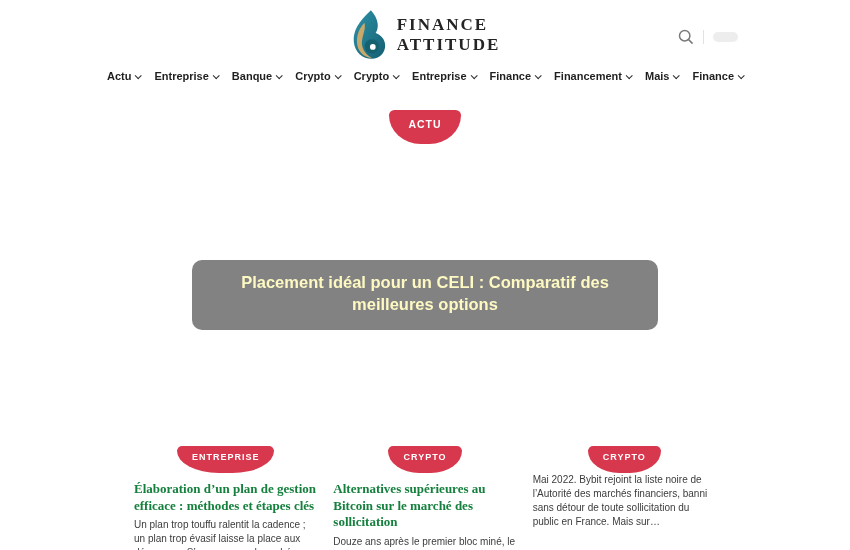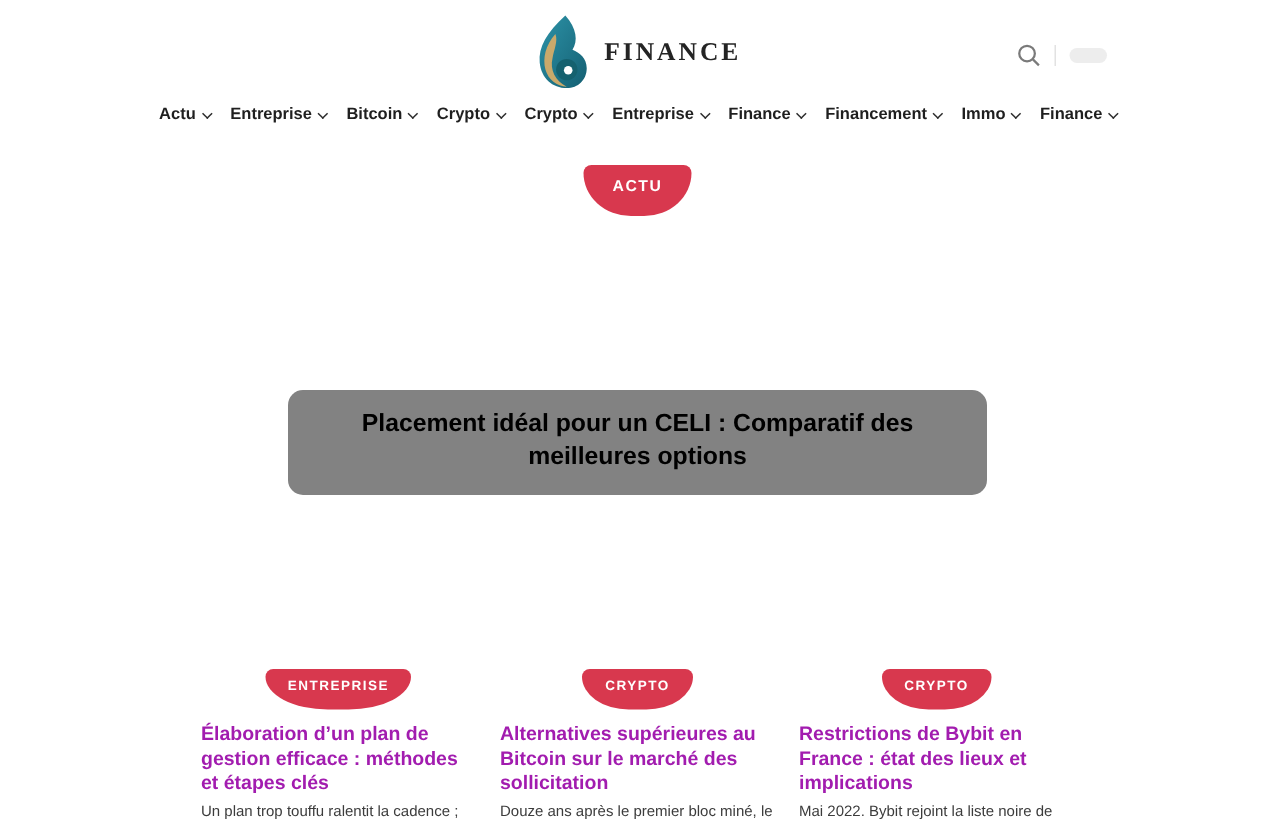--- a/index.html
+++ b/index.html
@@ -28,27 +28,27 @@
   .arch { background:#d8384e; color:#ffffff; font-weight:700; letter-spacing:1px;
     width:fit-content; text-align:center; cursor:pointer;
     border-radius:6px 6px 50% 50% / 6px 6px 95% 95%; }
   .arch.main { margin:14px auto 0; font-size:10.5px; padding:8px 19px 14px; }
   .arch.card { margin:0 auto; font-size:9px; padding:6px 15px 11px; }
 
   
   .hero { height:302px; display:flex; align-items:center; justify-content:center; }
   .hero-box { max-width:466px; background:#828282; border-radius:10px; padding:12px 26px 14px;
     cursor:pointer; }
-  .hero-box h1 { color:#000000; font-size:16.5px; font-weight:700; text-align:center; line-height:1.33; }
+  .hero-box h1 { color:#fef9c3; font-size:16.5px; font-weight:700; text-align:center; line-height:1.33; }
 
   
   .cards { width:582px; margin:0 auto; display:grid; grid-template-columns:repeat(3,1fr); gap:16px; }
   .card { text-align:left; }
-  .card-title { display:block; color:#a21caf; font-size:13px; font-weight:700; line-height:1.28;
-    margin:8px 0 4px; text-decoration:none; cursor:pointer; }
+  .card-title { display:block; color:#15803d; font-size:13px; font-weight:700; line-height:1.28;
+    margin:8px 0 4px; text-decoration:none; cursor:pointer;font-family:Liberation Serif, serif; }
   .card-excerpt { color:#3c3c3c; font-size:10px; line-height:1.4; }
 </style>
 </head>
 <body>
 
 <div class="header">
   <div class="logo">
     <span>
       <svg width="38" height="50" viewBox="0 0 40 52">
         <defs>
@@ -58,20 +58,21 @@
           </linearGradient>
         </defs>
         <path d="M22 0 C9 12 3 22 4 33 C5 44 13 51 23 51 C31 51 37 45 37 37 C37 30 32 26 27 24 C31 18 30 9 22 0 Z" fill="url(#tg)"></path>
         <path d="M15 13 C8 21 6 30 8 38 C10 45 16 50 23 50 C15 46 11 38 13 30 C14 24 17 18 15 13 Z" fill="#c9a96b"></path>
         <circle cx="23" cy="38" r="7.5" fill="#15616f"></circle>
         <circle cx="24" cy="38.5" r="3" fill="#ffffff"></circle>
       </svg>
     </span>
     <div class="logo-text">
       <div>FINANCE</div>
+      <div>ATTITUDE</div>
     </div>
   </div>
 
   <div class="header-right">
     <span class="search-btn">
       <svg width="16" height="16" viewBox="0 0 16 16">
         <circle cx="6.7" cy="6.7" r="5.2" fill="none" stroke="#7a7a7a" stroke-width="1.5"></circle>
         <line x1="10.6" y1="10.6" x2="14.6" y2="14.6" stroke="#7a7a7a" stroke-width="1.5"></line>
       </svg>
     </span>
@@ -83,21 +84,21 @@
 <div class="nav">
   <a>
       <span>Actu</span>
       <i class="chev"></i>
     </a>
   <a>
       <span>Entreprise</span>
       <i class="chev"></i>
     </a>
   <a>
-      <span>Bitcoin</span>
+      <span>Banque</span>
       <i class="chev"></i>
     </a>
   <a>
       <span>Crypto</span>
       <i class="chev"></i>
     </a>
   <a>
       <span>Crypto</span>
       <i class="chev"></i>
     </a>
@@ -107,21 +108,21 @@
     </a>
   <a>
       <span>Finance</span>
       <i class="chev"></i>
     </a>
   <a>
       <span>Financement</span>
       <i class="chev"></i>
     </a>
   <a>
-      <span>Immo</span>
+      <span>Mais</span>
       <i class="chev"></i>
     </a>
   <a>
       <span>Finance</span>
       <i class="chev"></i>
     </a>
 </div>
 
 <div class="arch main">ACTU</div>
 
@@ -140,17 +141,16 @@
   </div>
 
   <div class="card">
     <div class="arch card">CRYPTO</div>
     <a class="card-title">Alternatives supérieures au Bitcoin sur le marché des sollicitation</a>
     <div class="card-excerpt">Douze ans après le premier bloc miné, le Bitcoin n’est plus le seul à capter l’attention. À mesure que l’écosystème crypto s’étoffe, d’autres monnaies…</div>
   </div>
 
   <div class="card">
     <div class="arch card">CRYPTO</div>
-    <a class="card-title">Restrictions de Bybit en France : état des lieux et implications</a>
     <div class="card-excerpt">Mai 2022. Bybit rejoint la liste noire de l’Autorité des marchés financiers, banni sans détour de toute sollicitation du public en France. Mais sur…</div>
   </div>
 
 </div>
 
 </body></html>

